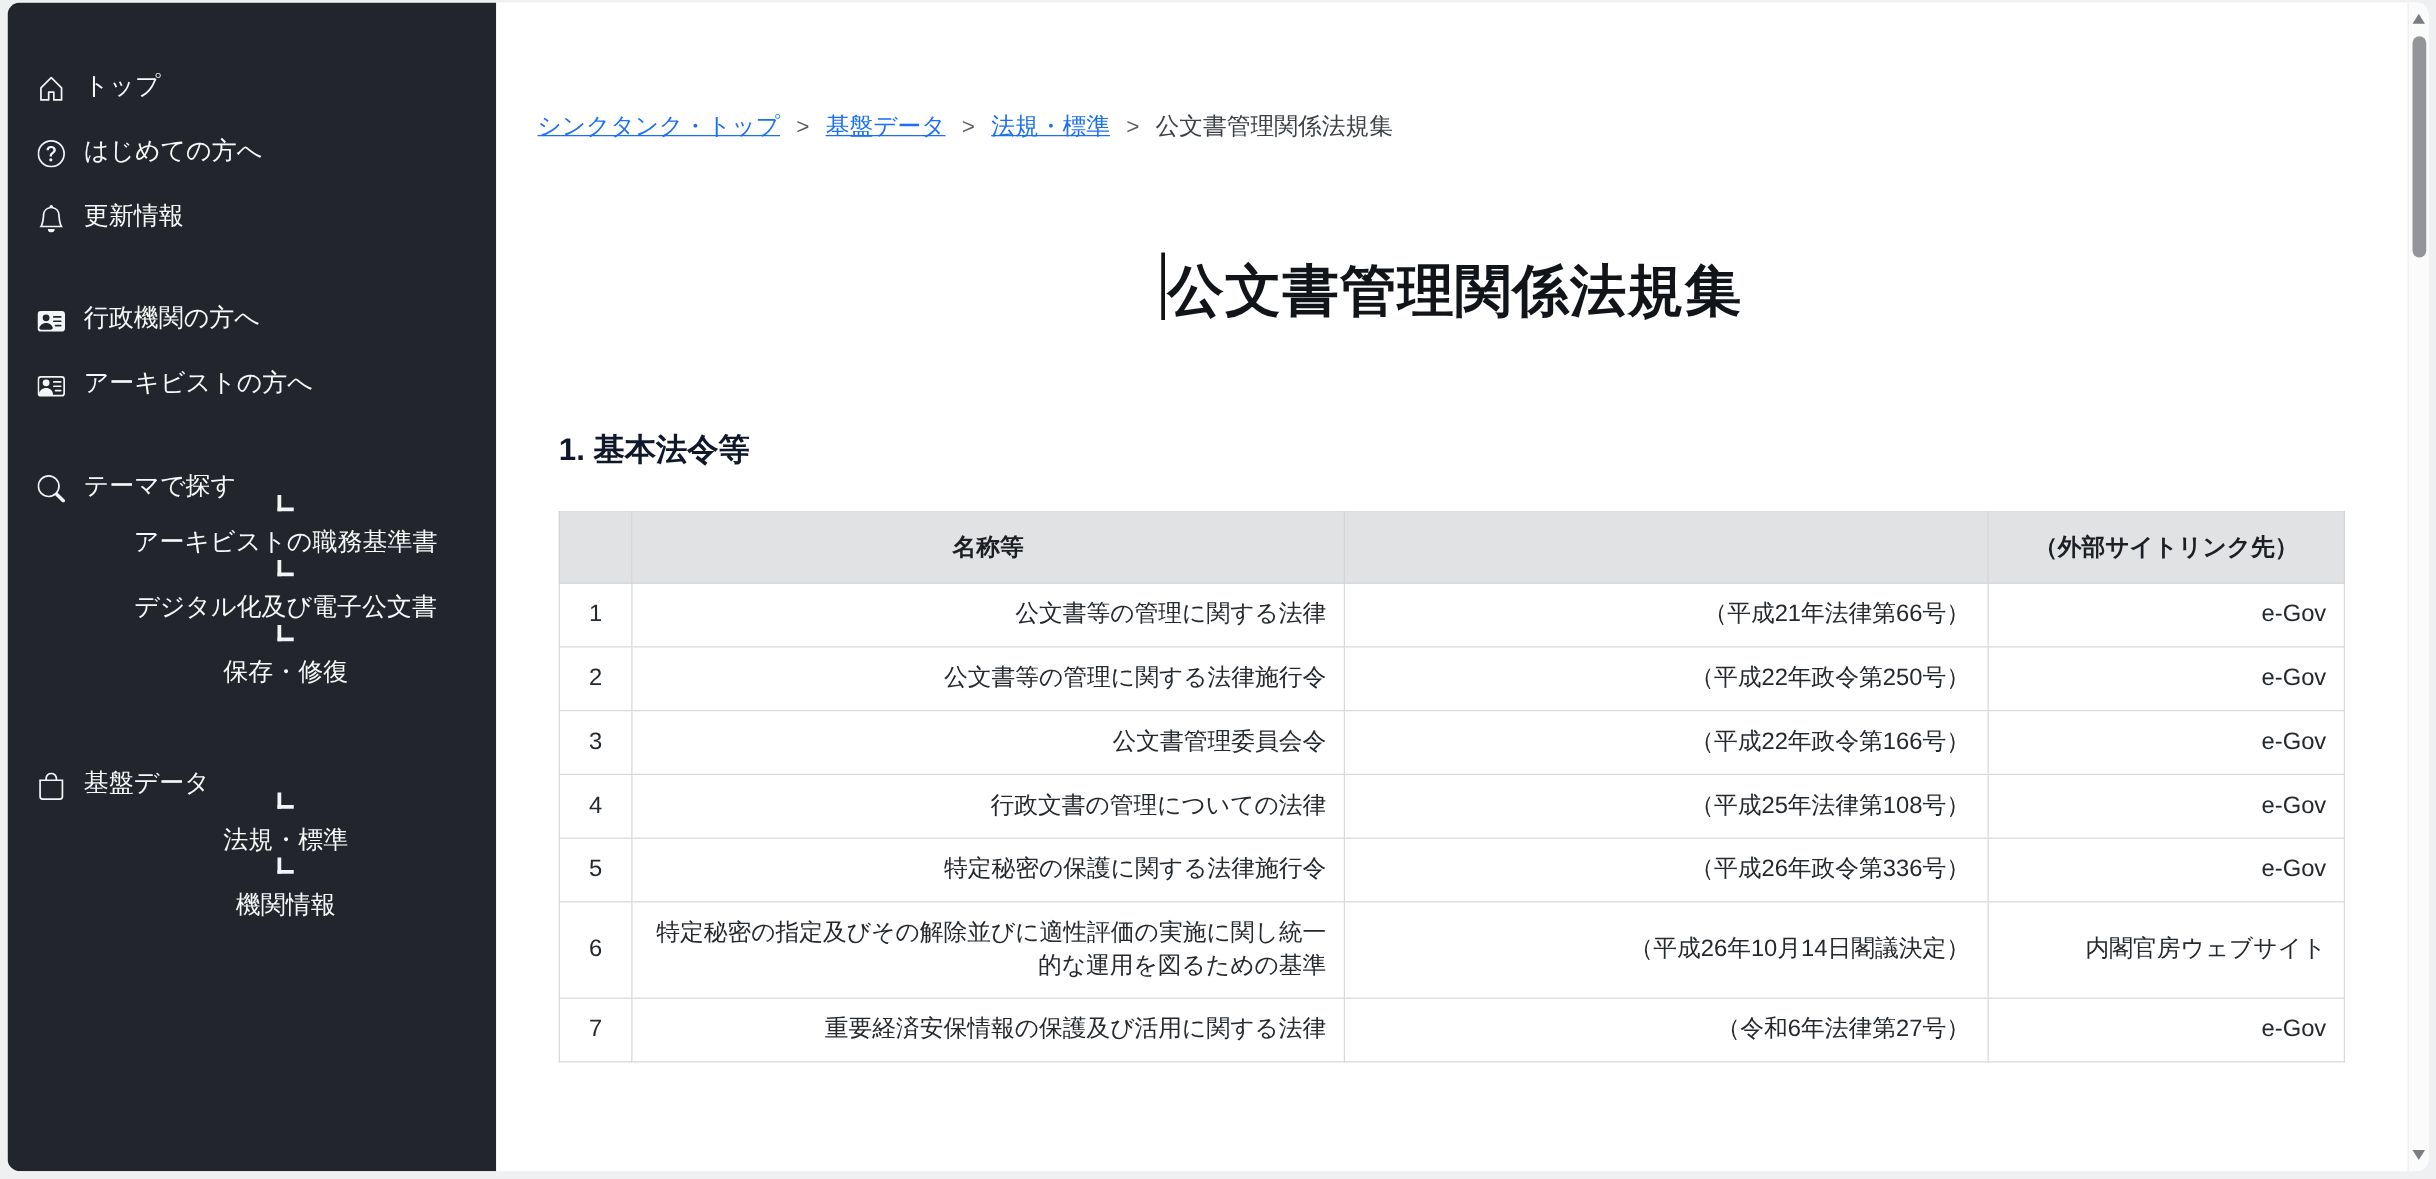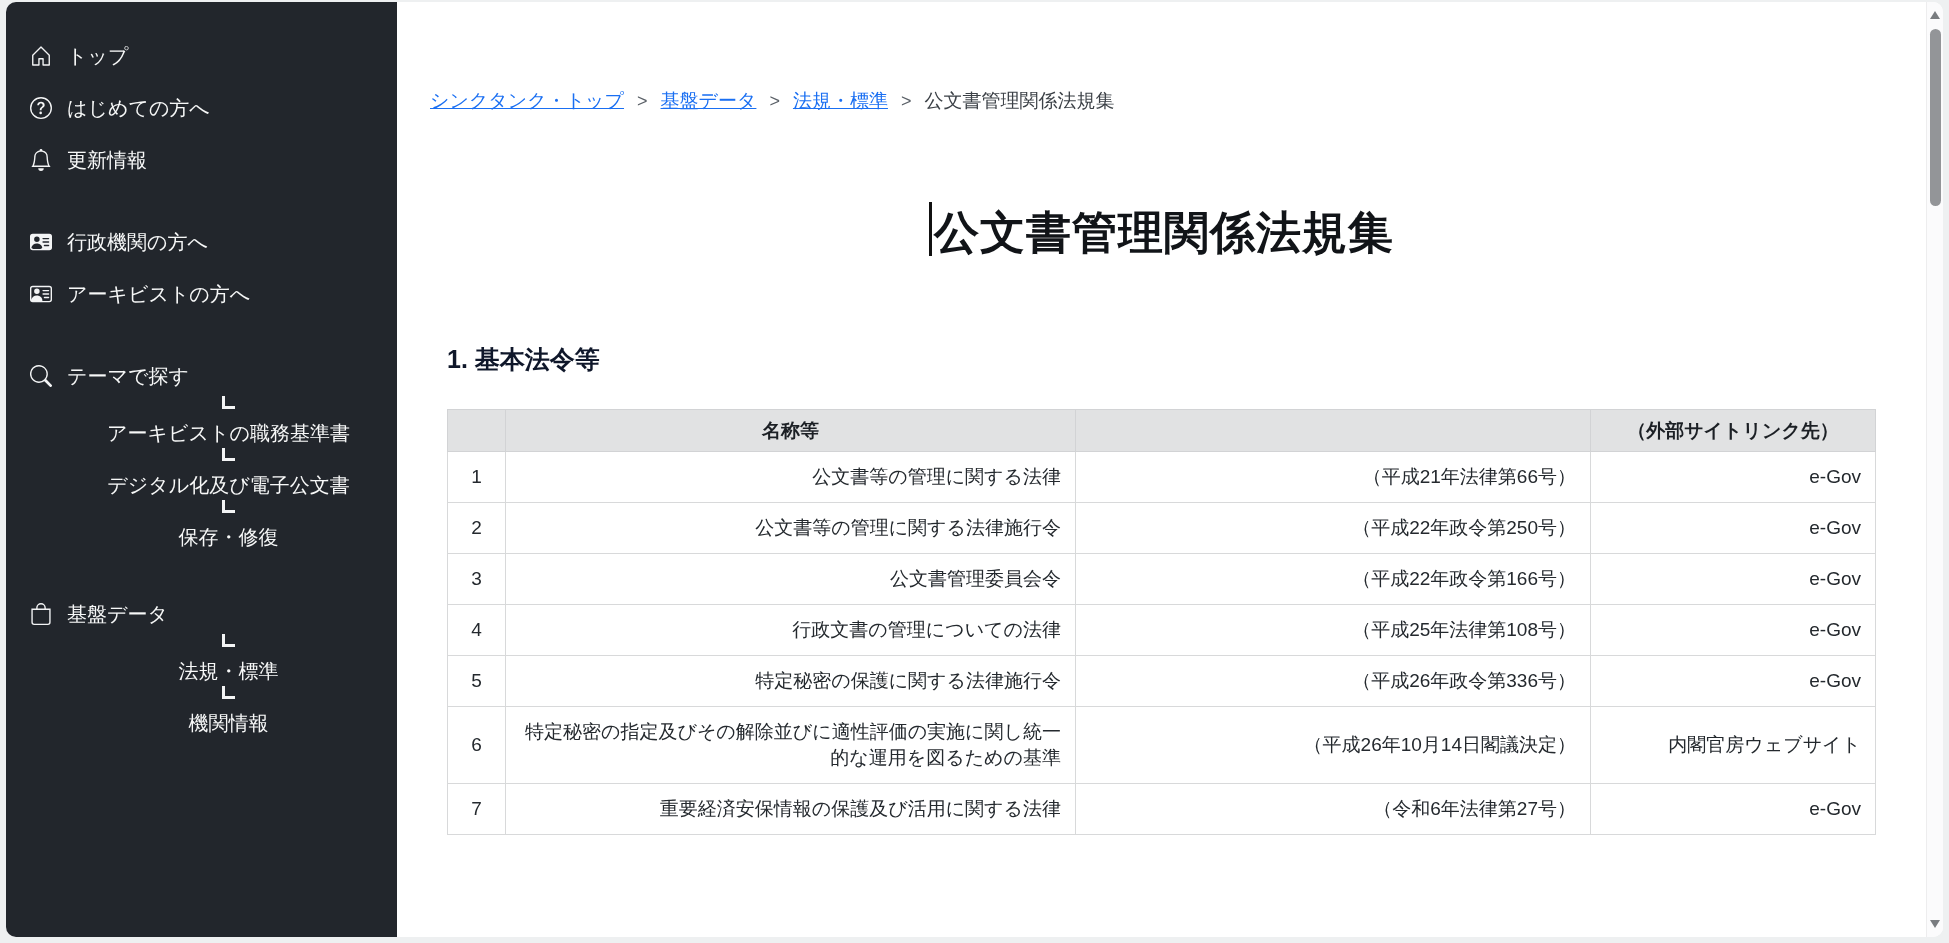--- a/index.html
+++ b/index.html
@@ -19,21 +19,21 @@
     width:391px; flex:0 0 391px; background:#22262c; color:#f7f8f8;
     height:100%;
   }
   .sb-header {
     height:180px; padding:56px 20px 0 22px;
     border-bottom:1px solid #3b4046;
     font-size:20px; line-height:31px; letter-spacing:.5px;
   }
   .sb-nav { padding:28px 0 0 23px; font-size:20px; }
   .nav-item {
-    height:52px; display:flex; align-items:center; gap:15px;
+    height:52px; display:flex; align-items:flex-end; gap:15px;
     cursor:pointer; white-space:nowrap;
   }
   .nav-item.group-start { margin-top:30px; }
   .nav-item .ico { width:23px; height:23px; flex:0 0 23px; display:flex; align-items:center; justify-content:center; }
   .nav-item .ico svg { width:22px; height:22px; fill:#f3f4f5; }
   .nav-sub {
     height:52px; display:flex; align-items:center; gap:11px;
     padding-left:31px; cursor:pointer; white-space:nowrap;flex-direction:column;
   }
   .sub-mark {
@@ -63,21 +63,21 @@
   
   .law-table {
     margin:33px 0 0 50px; border-collapse:collapse; table-layout:fixed;
     width:1428px; font-size:19px;
   }
   .law-table col.c-no   { width:58px; }
   .law-table col.c-name { width:570px; }
   .law-table col.c-num  { width:515px; }
   .law-table col.c-link { width:285px; }
   .law-table th {
-    background:#e1e2e3; border:1px solid #d2d3d5; height:42px;
+    background:#e1e2e3; border:1px solid #d2d3d5; height:57px;
     font-weight:700; text-align:center; color:#1c2025;
   }
   .law-table td {
     border:1px solid #d8d9da; background:#fff; padding:12px 14px;
     line-height:26px; vertical-align:middle; color:#24292e;text-align:right;
   }
   .law-table td.no { text-align:center; padding:12px 4px; }
   
   .scrollbar {
     width:17px; flex:0 0 17px; background:#fbfbfc; border-left:1px solid #ededee;

